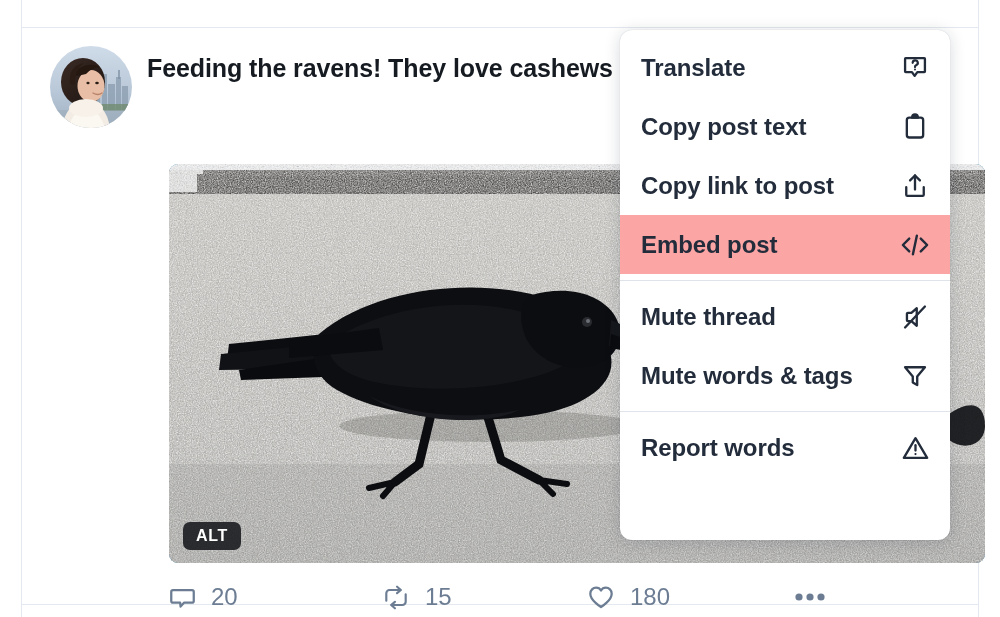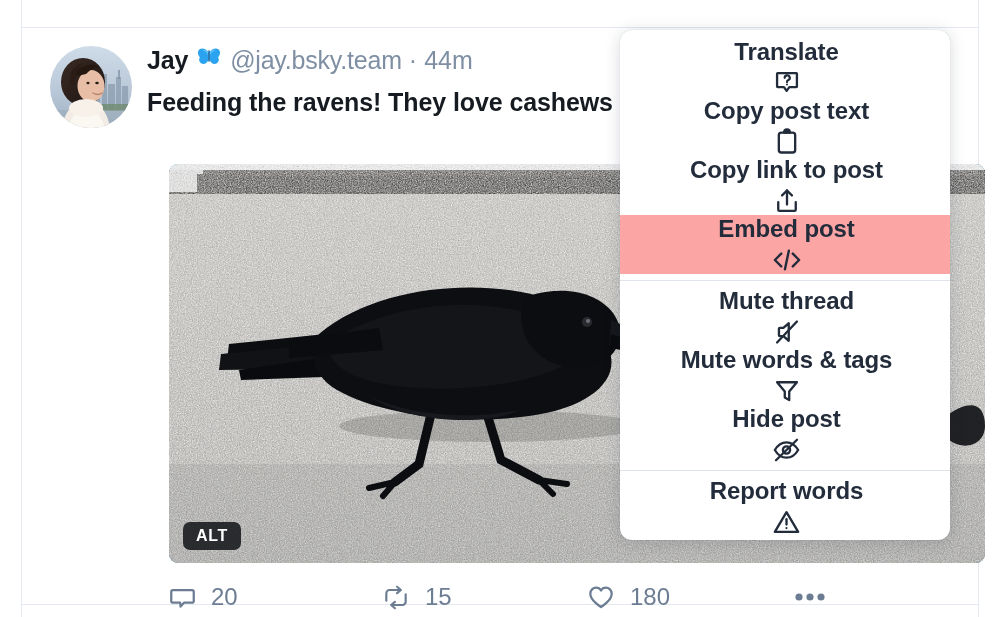--- a/index.html
+++ b/index.html
@@ -196,21 +196,20 @@
     overflow: hidden;
     z-index: 20;
   }
   .menu-item {
     position: relative;
     height: 59px;
     display: flex;
     align-items: center;
     padding: 0 18px 0 21px;
     cursor: pointer;
-    flex-direction: column;
   }
   .menu-item.highlighted { background: #fca5a5; }
   .menu-label {
     flex: 1;
     font-size: 24px;
     font-weight: bold;
     color: #232c3b;
     letter-spacing: -0.1px;
     white-space: nowrap;
   }
@@ -288,35 +287,20 @@
         <ellipse cx="47" cy="37" rx="1.8" ry="1.3" fill="#2a1d16"></ellipse>
         <ellipse cx="38" cy="37" rx="1.6" ry="1.2" fill="#2a1d16"></ellipse>
 
         <path d="M12 82 q4 -26 24 -26 q20 0 24 26 Z" fill="#f3ece4"></path>
         <path d="M18 82 q6 -19 18 -19 q13 0 19 19 Z" fill="#fbf7f1"></path>
         <ellipse cx="36" cy="62" rx="17" ry="9" fill="#f7f1e9"></ellipse>
       </svg>
     </div>
 
     <div class="post-body">
-      <div class="post-header">
-        <span class="display-name">Jay</span>
-        <span class="butterfly">
-          <svg width="24" height="22" viewBox="0 0 24 22" xmlns="http://www.w3.org/2000/svg" aria-hidden="true">
-            <path d="M11.6 5.5 C9.4 1.6 5.2 0.4 2.6 2.2 C0.2 3.9 0.6 8 3 10.3 C1.4 12.2 2.2 15.5 4.6 16.6 C7.4 17.9 10.6 15.6 11.6 12.2 Z" fill="#2ba3f0"></path>
-            <path d="M12.4 5.5 C14.6 1.6 18.8 0.4 21.4 2.2 C23.8 3.9 23.4 8 21 10.3 C22.6 12.2 21.8 15.5 19.4 16.6 C16.6 17.9 13.4 15.6 12.4 12.2 Z" fill="#2ba3f0"></path>
-            <path d="M11.6 5.5 C10 3.3 7.4 2.3 5.2 3.1 C7.6 3.6 9.8 5.6 11 8.4 Z" fill="#5fc2fb"></path>
-            <path d="M12.4 5.5 C14 3.3 16.6 2.3 18.8 3.1 C16.4 3.6 14.2 5.6 13 8.4 Z" fill="#5fc2fb"></path>
-            <path d="M12 4 L12 14" stroke="#15629b" stroke-width="1.5" stroke-linecap="round"></path>
-          </svg>
-        </span>
-        <span class="handle">@jay.bsky.team</span>
-        <span class="dot-sep">·</span>
-        <span class="timestamp">44m</span>
-      </div>
 
       <div class="post-text">Feeding the ravens! They love cashews</div>
     </div>
 
     <div class="media">
       <svg viewBox="0 0 816 399" xmlns="http://www.w3.org/2000/svg" aria-hidden="true" preserveAspectRatio="none">
         <defs>
           <filter id="grain">
             <feTurbulence type="fractalNoise" baseFrequency="0.85" numOctaves="4" seed="7" result="n"></feTurbulence>
             <feColorMatrix in="n" type="saturate" values="0"></feColorMatrix>
@@ -497,30 +481,20 @@
 
     <div class="menu-item">
       <span class="menu-label">Mute words &amp; tags</span>
       <span class="menu-icon">
         <svg width="28" height="28" viewBox="0 0 24 24" fill="none" stroke="#232c3b" stroke-width="2" stroke-linecap="round" stroke-linejoin="round" aria-hidden="true">
           <path d="M3.5 4.5 h17 l-6.6 8 v7.2 l-3.8 -2.2 v-5 z"></path>
         </svg>
       </span>
     </div>
 
-    <div class="menu-item">
-      <span class="menu-label">Hide post</span>
-      <span class="menu-icon">
-        <svg width="29" height="28" viewBox="0 0 24 24" fill="none" stroke="#232c3b" stroke-width="2" stroke-linecap="round" stroke-linejoin="round" aria-hidden="true">
-          <path d="M2 12 C4.6 7.6 8.2 5.4 12 5.4 C15.8 5.4 19.4 7.6 22 12 C19.4 16.4 15.8 18.6 12 18.6 C8.2 18.6 4.6 16.4 2 12 Z"></path>
-          <circle cx="12" cy="12" r="3.1"></circle>
-          <path d="M21 3.2 L3 20.8"></path>
-        </svg>
-      </span>
-    </div>
 
     <div class="menu-sep"></div>
 
     <div class="menu-item">
       <span class="menu-label">Report words</span>
       <span class="menu-icon">
         <svg width="29" height="28" viewBox="0 0 24 24" fill="none" stroke="#232c3b" stroke-width="2" stroke-linecap="round" stroke-linejoin="round" aria-hidden="true">
           <path d="M12 3.6 L22 20.4 H2 Z"></path>
           <path d="M12 9.6 v4.6"></path>
           <circle cx="12" cy="17.2" r="0.45" fill="#232c3b" stroke-width="1"></circle>

